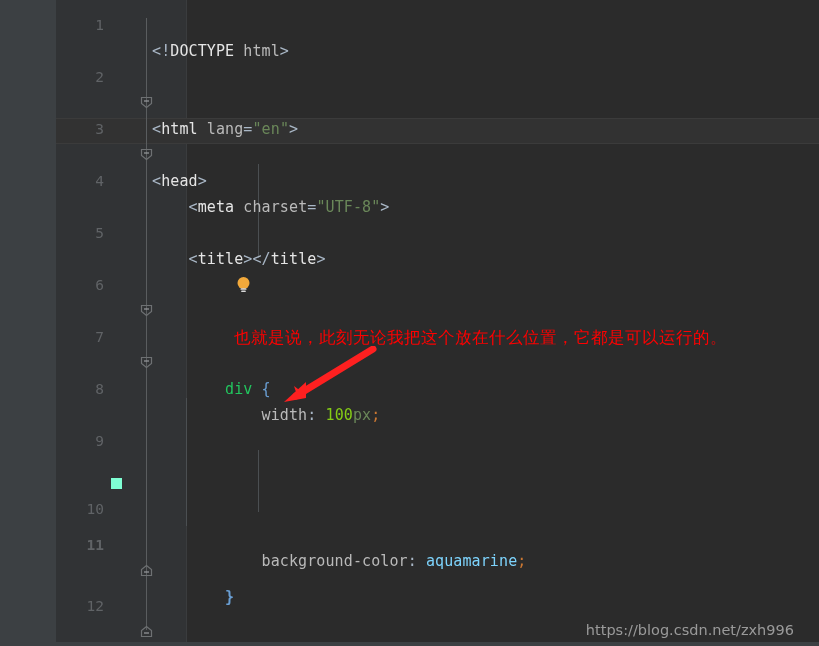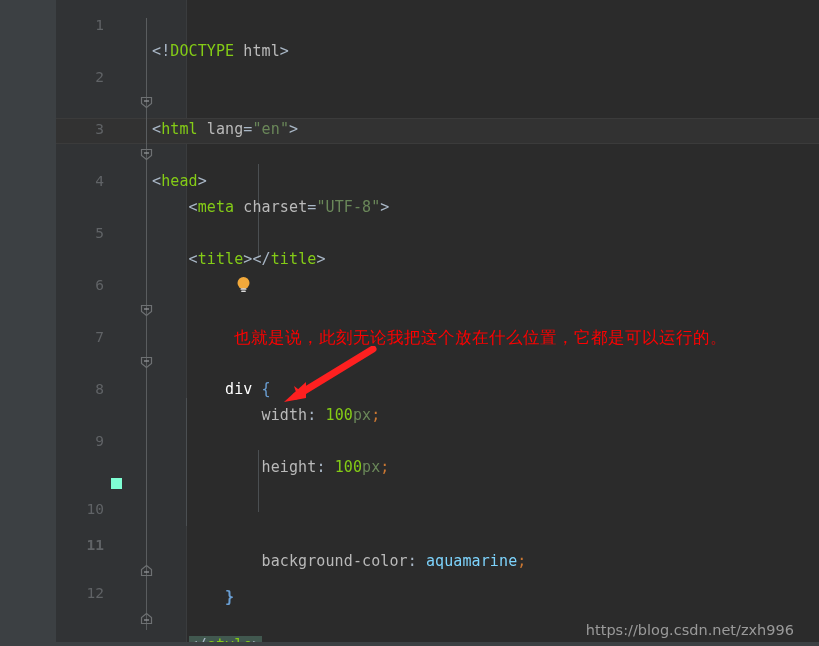--- a/index.html
+++ b/index.html
@@ -129,24 +129,24 @@
   
   .indent-guide {
     position: absolute;
     width: 1px;
     background: #4b4f52;
     z-index: 2;
   }
 
   
   .punct   { color: #a9b7c6; }
-  .tag     { color: #84cc16; }
+  .tag     { color: #e5e5e5; }
   .attr    { color: #bababa; }
   .str     { color: #6a8759; }
-  .csssel  { color: #ffffff; }
+  .csssel  { color: #22c55e; }
   .num     { color: #84cc16; }
   .unit    { color: #6a8759; }
   .cssval  { color: #7dd3fc; }
   .semi    { color: #cc7832; }
   .brace-b { color: #6a9fd4; }
 
   
   .hl-sel  { background: #41584f; }
 
   
@@ -278,41 +278,40 @@
       <span class="code">        <span class="csssel">div</span> <span class="brace-b">{</span></span>
     </div>
 
     <div class="row" style="top:168px;">
       <span class="lnum">8</span>
       <span class="code">            <span class="attr">width</span><span class="punct">:</span> <span class="num">100</span><span class="unit">px</span><span class="semi">;</span></span>
     </div>
 
     <div class="row" style="top:194px;">
       <span class="lnum">9</span>
-      <span class="code">            <span class="attr">height</span><span class="punct">:</span> <span class="num">100</span><span class="unit">px</span><span class="semi">;</span></span>
     </div>
 
     <div class="row" style="top:236px;">
       <span class="lnum">10</span>
       <span class="swatch"></span>
       <span class="code">            <span class="attr">background-color</span><span class="punct">:</span> <span class="cssval">aquamarine</span><span class="semi">;</span></span>
     </div>
 
     <div class="row" style="top:246px;font-weight:bold;">
       <span class="lnum">11</span>
       <span class="fold">
         <svg width="13" height="13" viewBox="0 0 13 13">
             <path d="M1.5 11.5 h10 v-6 l-5 -4 l-5 4 z" fill="none" stroke="#6e7173" stroke-width="1.2"></path>
             <line x1="4" y1="8" x2="9" y2="8" stroke="#9a9d9f" stroke-width="1.2"></line>
           </svg>
       </span>
       <span class="code">        <span class="brace-b">}</span></span>
     </div>
 
-    <div class="row" style="top:268px;">
+    <div class="row" style="top:281px;">
       <span class="lnum">12</span>
       <span class="fold">
         <svg width="13" height="13" viewBox="0 0 13 13">
             <path d="M1.5 11.5 h10 v-6 l-5 -4 l-5 4 z" fill="none" stroke="#6e7173" stroke-width="1.2"></path>
             <line x1="4" y1="8" x2="9" y2="8" stroke="#9a9d9f" stroke-width="1.2"></line>
           </svg>
       </span>
       <span class="code">    <span class="hl-sel"><span class="punct">&lt;/</span><span class="tag">style</span><span class="punct">&gt;</span></span></span>
     </div>
 

